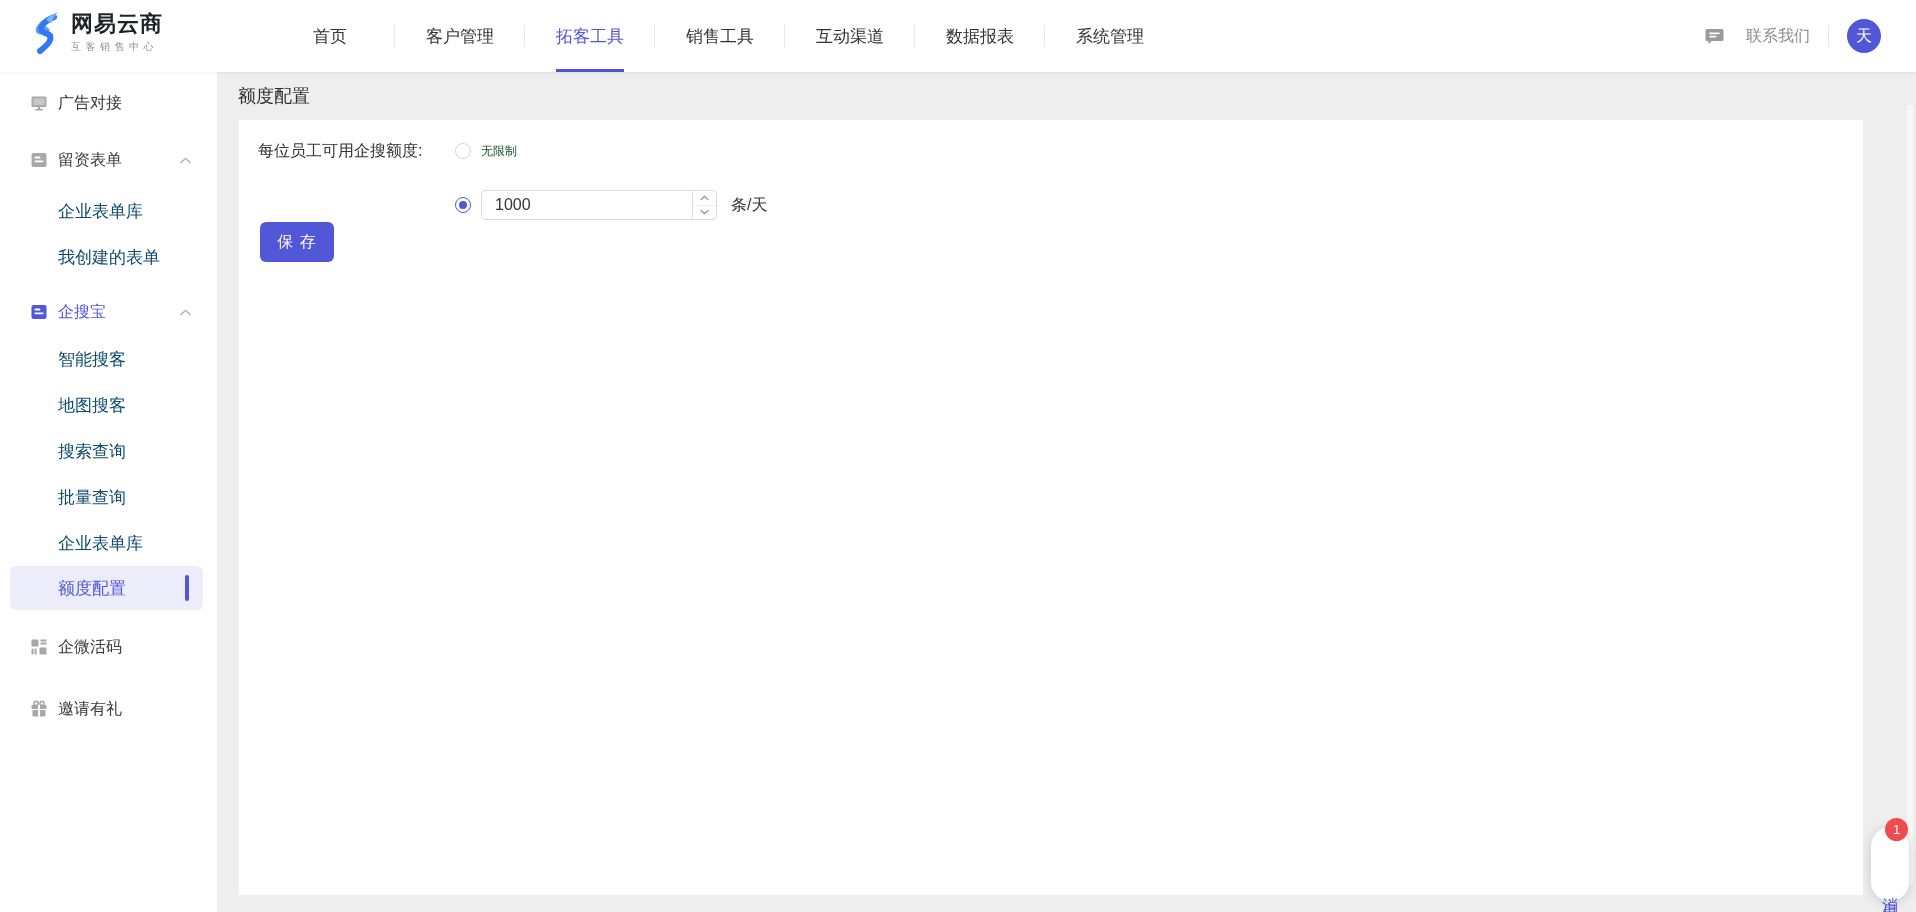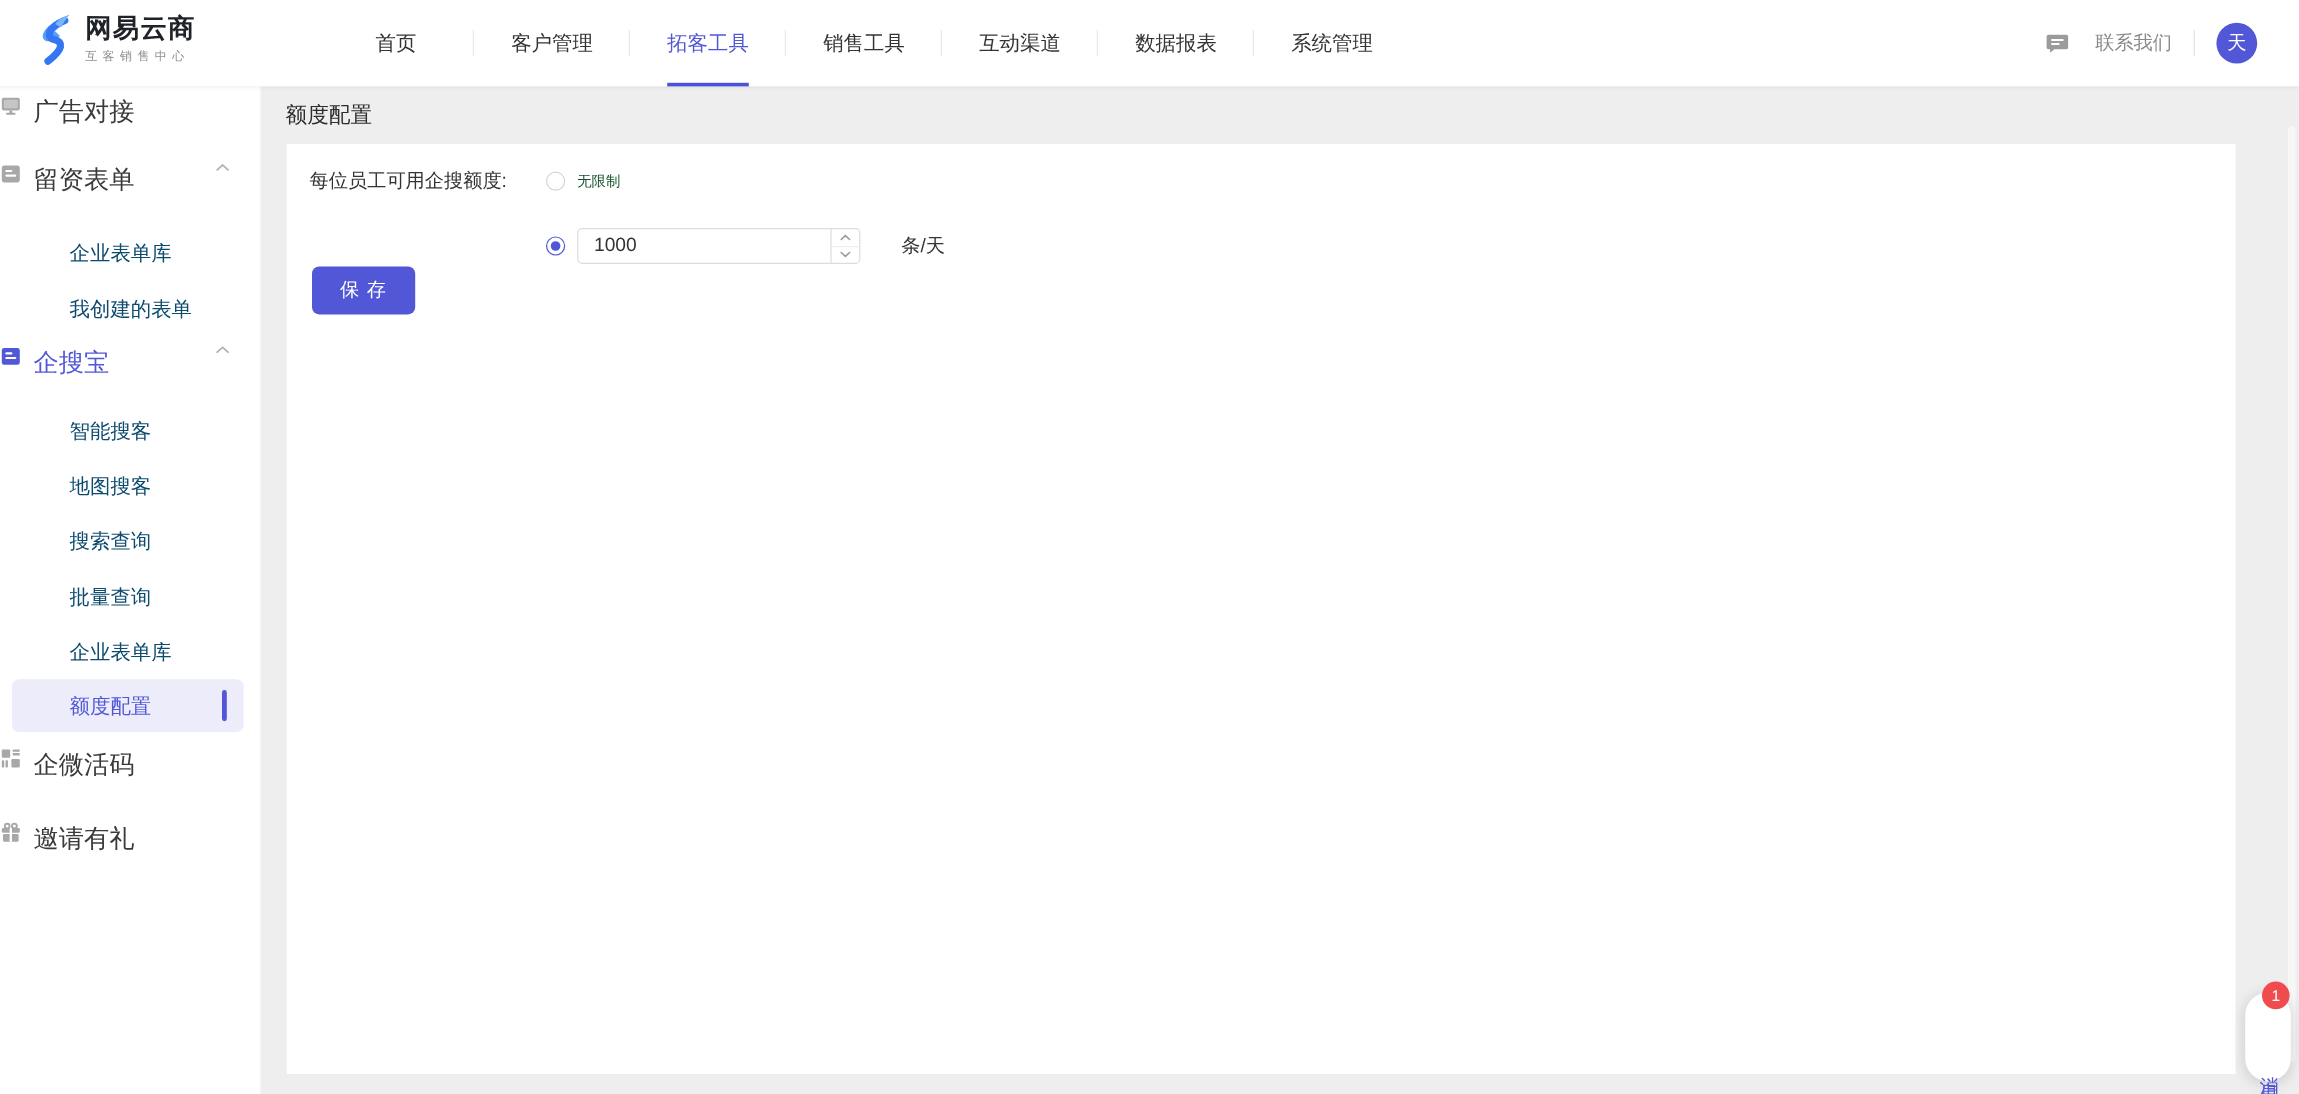--- a/index.html
+++ b/index.html
@@ -30,21 +30,21 @@
   .nav-item.active::before{content:"";position:absolute;bottom:0;left:31px;right:31px;height:3px;background:var(--accent-underline)}
   .header-right{position:absolute;right:35px;top:0;height:72px;display:flex;align-items:center}
   .contact{display:flex;align-items:center;color:#8a8a8a;font-size:16px;cursor:pointer}
   .contact .c-label{margin-left:22px}
   .hdr-divider{width:1px;height:22px;background:#e4e4e4;margin:0 18px}
   .avatar{width:34px;height:34px;border-radius:50%;background:var(--accent);color:#fff;
     display:flex;align-items:center;justify-content:center;font-size:16px;cursor:pointer}
   
   .layout{display:flex;height:840px}
   .sidebar{width:218px;background:#fff;border-right:1px solid #ededee;padding-top:7px;flex:none}
-  .side-item{height:48px;display:flex;font-size:21px;color:#3a3a3a;
+  .side-item{height:48px;display:flex;align-items:center;padding-left:30px;font-size:16px;color:#3a3a3a;
     position:relative;cursor:pointer}
   .side-item .icon{width:18px;height:18px;margin-right:10px;display:flex;align-items:center;justify-content:center}
   .side-item .chev{position:absolute;right:26px;display:flex}
   .side-item.active{color:var(--accent)}
   .side-sub{height:46px;display:flex;align-items:center;padding-left:58px;font-size:17px;color:#0c4a6e;cursor:pointer}
   .side-sub.active{background:var(--highlight);border-radius:6px;color:var(--accent);
     margin-left:10px;margin-right:14px;padding-left:48px;height:44px;position:relative}
   .side-sub.active::after{content:"";position:absolute;right:14px;top:9px;width:4px;height:26px;border-radius:2px;background:var(--accent)}
   .mt9{margin-top:9px}.mt4{margin-top:4px}.mt8{margin-top:8px}.mt13{margin-top:13px}.mt14{margin-top:14px}
   
@@ -58,22 +58,22 @@
   .radio.checked{border-color:var(--accent)}
   .radio.checked::after{content:"";position:absolute;left:50%;top:50%;width:8px;height:8px;margin:-4px 0 0 -4px;
     border-radius:50%;background:var(--accent)}
   .radio-label{margin-left:10px;font-size:12px;color:#14532d}
   .num-input{margin-left:10px;width:236px;height:30px;border:1px solid #DCDCDC;border-radius:4px;position:relative;background:#fff}
   .num-input input{border:none;outline:none;width:200px;height:28px;padding:0 0 0 13px;font-size:16px;color:#333;
     font-family:inherit;background:transparent}
   .spin{position:absolute;right:0;top:0;width:24px;height:100%;border-left:1px solid #DCDCDC;display:flex;flex-direction:column}
   .spin .sp{flex:1;display:flex;align-items:center;justify-content:center;border:none;background:none;padding:0;cursor:pointer}
   .spin .sp.up{border-bottom:1px solid #efefef}
-  .unit{margin-left:34px;font-size:16px;color:#333}
-  .save-btn{margin-top:2px;margin-left:2px;width:86px;height:40px;border:none;border-radius:6px;background:var(--accent);
+  .unit{margin-left:14px;font-size:16px;color:#333}
+  .save-btn{margin-top:2px;margin-left:2px;width:74px;height:40px;border:none;border-radius:6px;background:var(--accent);
     color:#fff;font-size:16px;cursor:pointer;font-family:inherit;letter-spacing:1px}
   
   .msg-pill{position:fixed;left:1871px;top:827px;width:38px;height:74px;background:#fff;border-radius:19px;
     box-shadow:0 2px 12px rgba(0,0,0,.16);display:flex;align-items:flex-end;justify-content:center;
     padding-bottom:7px;cursor:pointer;z-index:30}
   .msg-pill .v-label{writing-mode:vertical-rl;font-size:16px;line-height:20px;letter-spacing:5px;color:var(--accent)}
   .msg-badge{position:fixed;left:1885px;top:818px;width:23px;height:23px;border-radius:50%;background:#F04B4F;
     color:#fff;font-size:13px;display:flex;align-items:center;justify-content:center;z-index:31}
   .scrollbar{position:fixed;right:3px;top:105px;width:6px;height:780px;background:#f7f7f8;border-radius:3px;z-index:5}
   svg{display:block}

